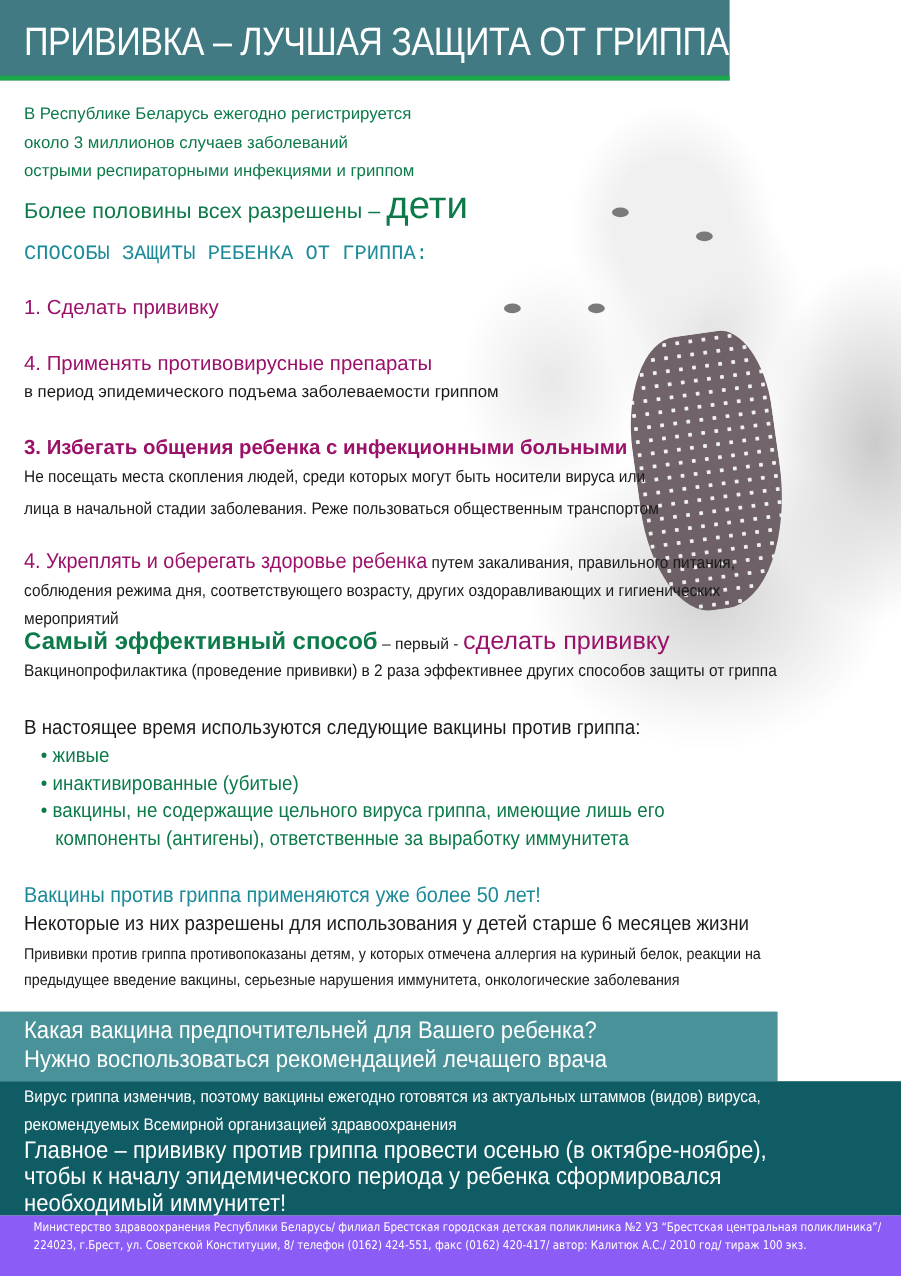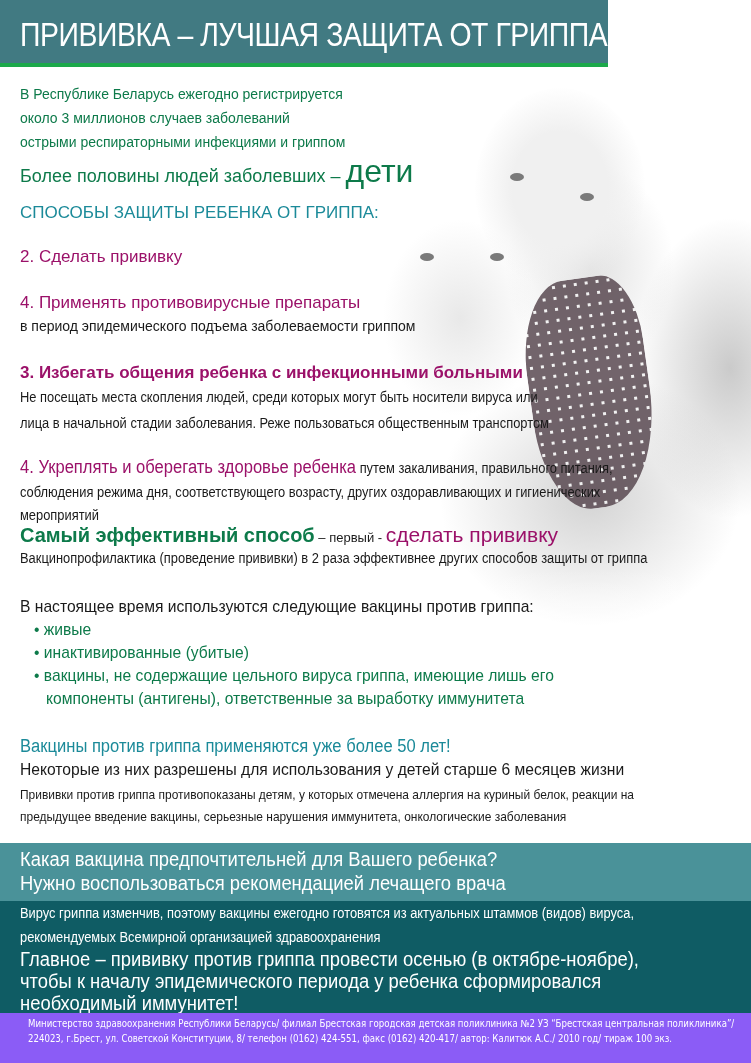--- a/index.html
+++ b/index.html
@@ -61,21 +61,21 @@
     .s14 { font-size: 14px; }
     .s17 { font-size: 17px; }
     .s18 { font-size: 18px; }
     .s20 { font-size: 20px; }
     .nar { transform: scaleX(0.92); transform-origin: left center; }
     .nar2 { transform: scaleX(0.86); transform-origin: left center; }
 
     .bullet { left: 34px; }
 
     .band1 {
-      position: absolute; left: 0; top: 843px; width: 751px; height: 58px;
+      position: absolute; left: 0; top: 843px; width: 648px; height: 58px;
       background: #4a9299;
     }
     .band2 {
       position: absolute; left: 0; top: 901px; width: 751px; height: 112px;
       background: #0f5c64;
     }
     .band-text { position: absolute; left: 20px; color: #ffffff; white-space: nowrap; font-family: "Liberation Sans", sans-serif; }
     .footer {
       position: absolute; left: 0; top: 1013px; width: 751px; height: 50px;
       background: #8b5cf6;
@@ -99,26 +99,26 @@
   <div class="scarf"></div>
   <div class="bottom-fade"></div>
 </div>
 
 <div class="content">
 
   <div class="line green s14" style="top:86px;">В Республике Беларусь ежегодно регистрируется</div>
   <div class="line green s14" style="top:110px;">около 3 миллионов  случаев заболеваний</div>
   <div class="line green s14" style="top:134px;">острыми респираторными инфекциями и гриппом</div>
   <div class="line green s18" style="top:153px;">
-    <span>Более половины людей заболевших – </span><span style="font-size:32px;">дети</span>
+    <span>Более половины всех разрешены – </span><span style="font-size:32px;">дети</span>
   </div>
 
-  <div class="line teal s17" style="top:203px;">СПОСОБЫ ЗАЩИТЫ  РЕБЕНКА ОТ ГРИППА:</div>
+  <div class="line teal s17" style="top:203px;font-family:Liberation Mono, monospace;">СПОСОБЫ ЗАЩИТЫ  РЕБЕНКА ОТ ГРИППА:</div>
 
-  <div class="line purple s17" style="top:247px;">2.  Сделать прививку</div>
+  <div class="line purple s17" style="top:247px;">1.  Сделать прививку</div>
 
   <div class="line purple s17" style="top:293px;">4.  Применять противовирусные препараты</div>
   <div class="line dark s14" style="top:318px;">в период эпидемического подъема заболеваемости гриппом</div>
 
   <div class="line purple s17" style="top:363px;font-weight:bold;">3.  Избегать общения ребенка с инфекционными больными</div>
   <div class="line dark s14 nar" style="top:389px;">Не посещать места скопления людей, среди которых могут быть носители вируса или</div>
   <div class="line dark s14 nar" style="top:415px;">лица в начальной стадии заболевания. Реже пользоваться общественным транспортом</div>
 
   <div class="line s14 nar" style="top:457px;">
     <span class="purple" style="font-size:18px;">4.  Укреплять и оберегать здоровье ребенка</span><span class="dark"> путем закаливания, правильного питания,</span>

